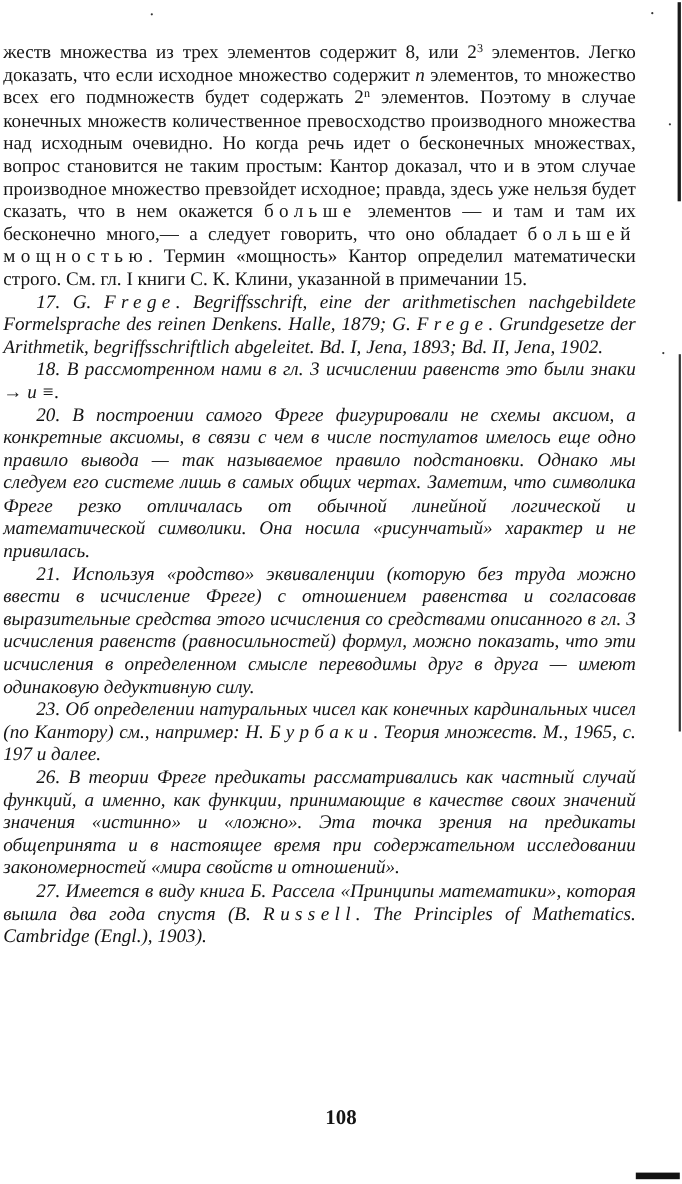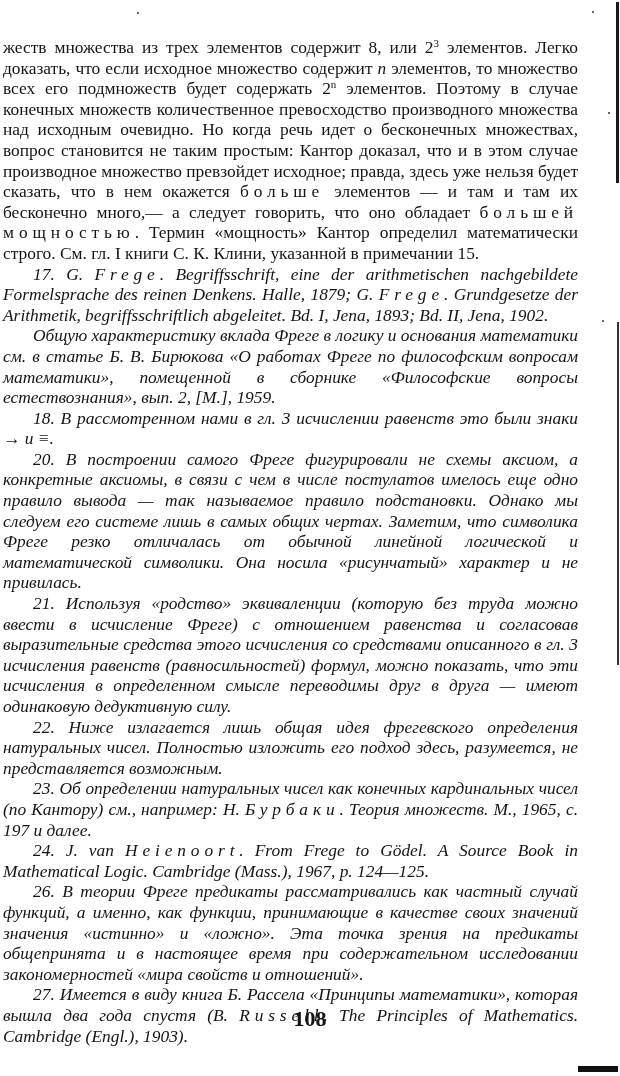--- a/index.html
+++ b/index.html
@@ -6,44 +6,41 @@
   body { width:620px; height:1076px; position:relative; overflow:hidden;
          font-family:"Liberation Serif", "DejaVu Serif", serif; color:#141414; }
   .page { position:absolute; left:0; top:0; width:544px; height:1076px; }
   .text { position:absolute; left:3px; top:37px; width:575px;
           font-size:17.4px; line-height:20.6px; text-align:justify; }
   .p { margin:0; text-indent:0; }
   .p.ind { text-indent:30px;font-style:italic; }
   .sp { letter-spacing:0.28em; }
   sup { font-size:11px; line-height:0; vertical-align:6px; }
   .pagenum { position:absolute; left:280px; top:1006px; width:60px; text-align:center;
-             font-size:22px; font-weight:bold; }
+             font-size:19px; font-weight:bold; }
   .vline { position:absolute; background:#1a1a1a; width:3px; }
   .dot { position:absolute; width:2px; height:2px; background:#333; border-radius:50%; }
   .bar { position:absolute; left:578px; top:1066px; width:40px; height:6px; background:#111; }
 </style>
 </head>
 <body>
 
 <div class="page">
 
   <div class="text">
     <p class="p"><span>жеств множества из трех элементов содержит 8, или 2</span><sup>3</sup><span> элементов. Легко доказать, что если исходное множество содержит </span><i>n</i><span> элементов, то множество всех его подмножеств будет содержать 2</span><sup>n</sup><span> элементов. Поэтому в случае конечных множеств количественное превосходство производного множества над исходным очевидно. Но когда речь идет о бесконечных множествах, вопрос становится не таким простым: Кантор доказал, что и в этом случае производное множество превзойдет исходное; правда, здесь уже нельзя будет сказать, что в нем окажется </span><span class="sp">больше</span><span> элементов — и там и там их бесконечно много,— а следует говорить, что оно обладает </span><span class="sp">большей мощностью</span><span>. Термин «мощность» Кантор определил математически строго. См. гл. I книги С. К. Клини, указанной в примечании 15.</span></p>
 
     <p class="p ind"><span>17. G. </span><span class="sp">Frege</span><span>. Begriffsschrift, eine der arithmetischen nachgebildete Formelsprache des reinen Denkens. Halle, 1879; G. </span><span class="sp">Frege</span><span>. Grundgesetze der Arithmetik, begriffsschriftlich abgeleitet. Bd. I, Jena, 1893; Bd. II, Jena, 1902.</span></p>
 
-    <p class="p ind">Общую характеристику вклада Фреге в логику и основания математики см. в статье Б. В. Бирюкова «О работах Фреге по философским вопросам математики», помещенной в сборнике «Философские вопросы естествознания», вып. 2, [М.], 1959.</p>
     <p class="p ind">18. В рассмотренном нами в гл. 3 исчислении равенств это были знаки → и ≡.</p>
     <p class="p ind">20. В построении самого Фреге фигурировали не схемы аксиом, а конкретные аксиомы, в связи с чем в числе постулатов имелось еще одно правило вывода — так называемое правило подстановки. Однако мы следуем его системе лишь в самых общих чертах. Заметим, что символика Фреге резко отличалась от обычной линейной логической и математической символики. Она носила «рисунчатый» характер и не привилась.</p>
     <p class="p ind">21. Используя «родство» эквиваленции (которую без труда можно ввести в исчисление Фреге) с отношением равенства и согласовав выразительные средства этого исчисления со средствами описанного в гл. 3 исчисления равенств (равносильностей) формул, можно показать, что эти исчисления в определенном смысле переводимы друг в друга — имеют одинаковую дедуктивную силу.</p>
-    <p class="p ind">22. Ниже излагается лишь общая идея фрегевского определения натуральных чисел. Полностью изложить его подход здесь, разумеется, не представляется возможным.</p>
 
     <p class="p ind"><span>23. Об определении натуральных чисел как конечных кардинальных чисел (по Кантору) см., например: Н. </span><span class="sp">Бурбаки</span><span>. Теория множеств. М., 1965, с. 197 и далее.</span></p>
 
-    <p class="p ind"><span>24. J. van </span><span class="sp">Heienoort</span><span>. From Frege to Gödel. A Source Book in Mathematical Logic. Cambridge (Mass.), 1967, p. 124—125.</span></p>
 
     <p class="p ind">26. В теории Фреге предикаты рассматривались как частный случай функций, а именно, как функции, принимающие в качестве своих значений значения «истинно» и «ложно». Эта точка зрения на предикаты общепринята и в настоящее время при содержательном исследовании закономерностей «мира свойств и отношений».</p>
 
     <p class="p ind"><span>27. Имеется в виду книга Б. Рассела «Принципы математики», которая вышла два года спустя (B. </span><span class="sp">Russell</span><span>. The Principles of Mathematics. Cambridge (Engl.), 1903).</span></p>
   </div>
 
   <div class="pagenum">108</div>
 
   <div class="vline" style="left:616px; top:2px; height:181px;"></div>
   <div class="vline" style="left:617px; top:322px; height:343px; width:2px; background:#333;"></div>

